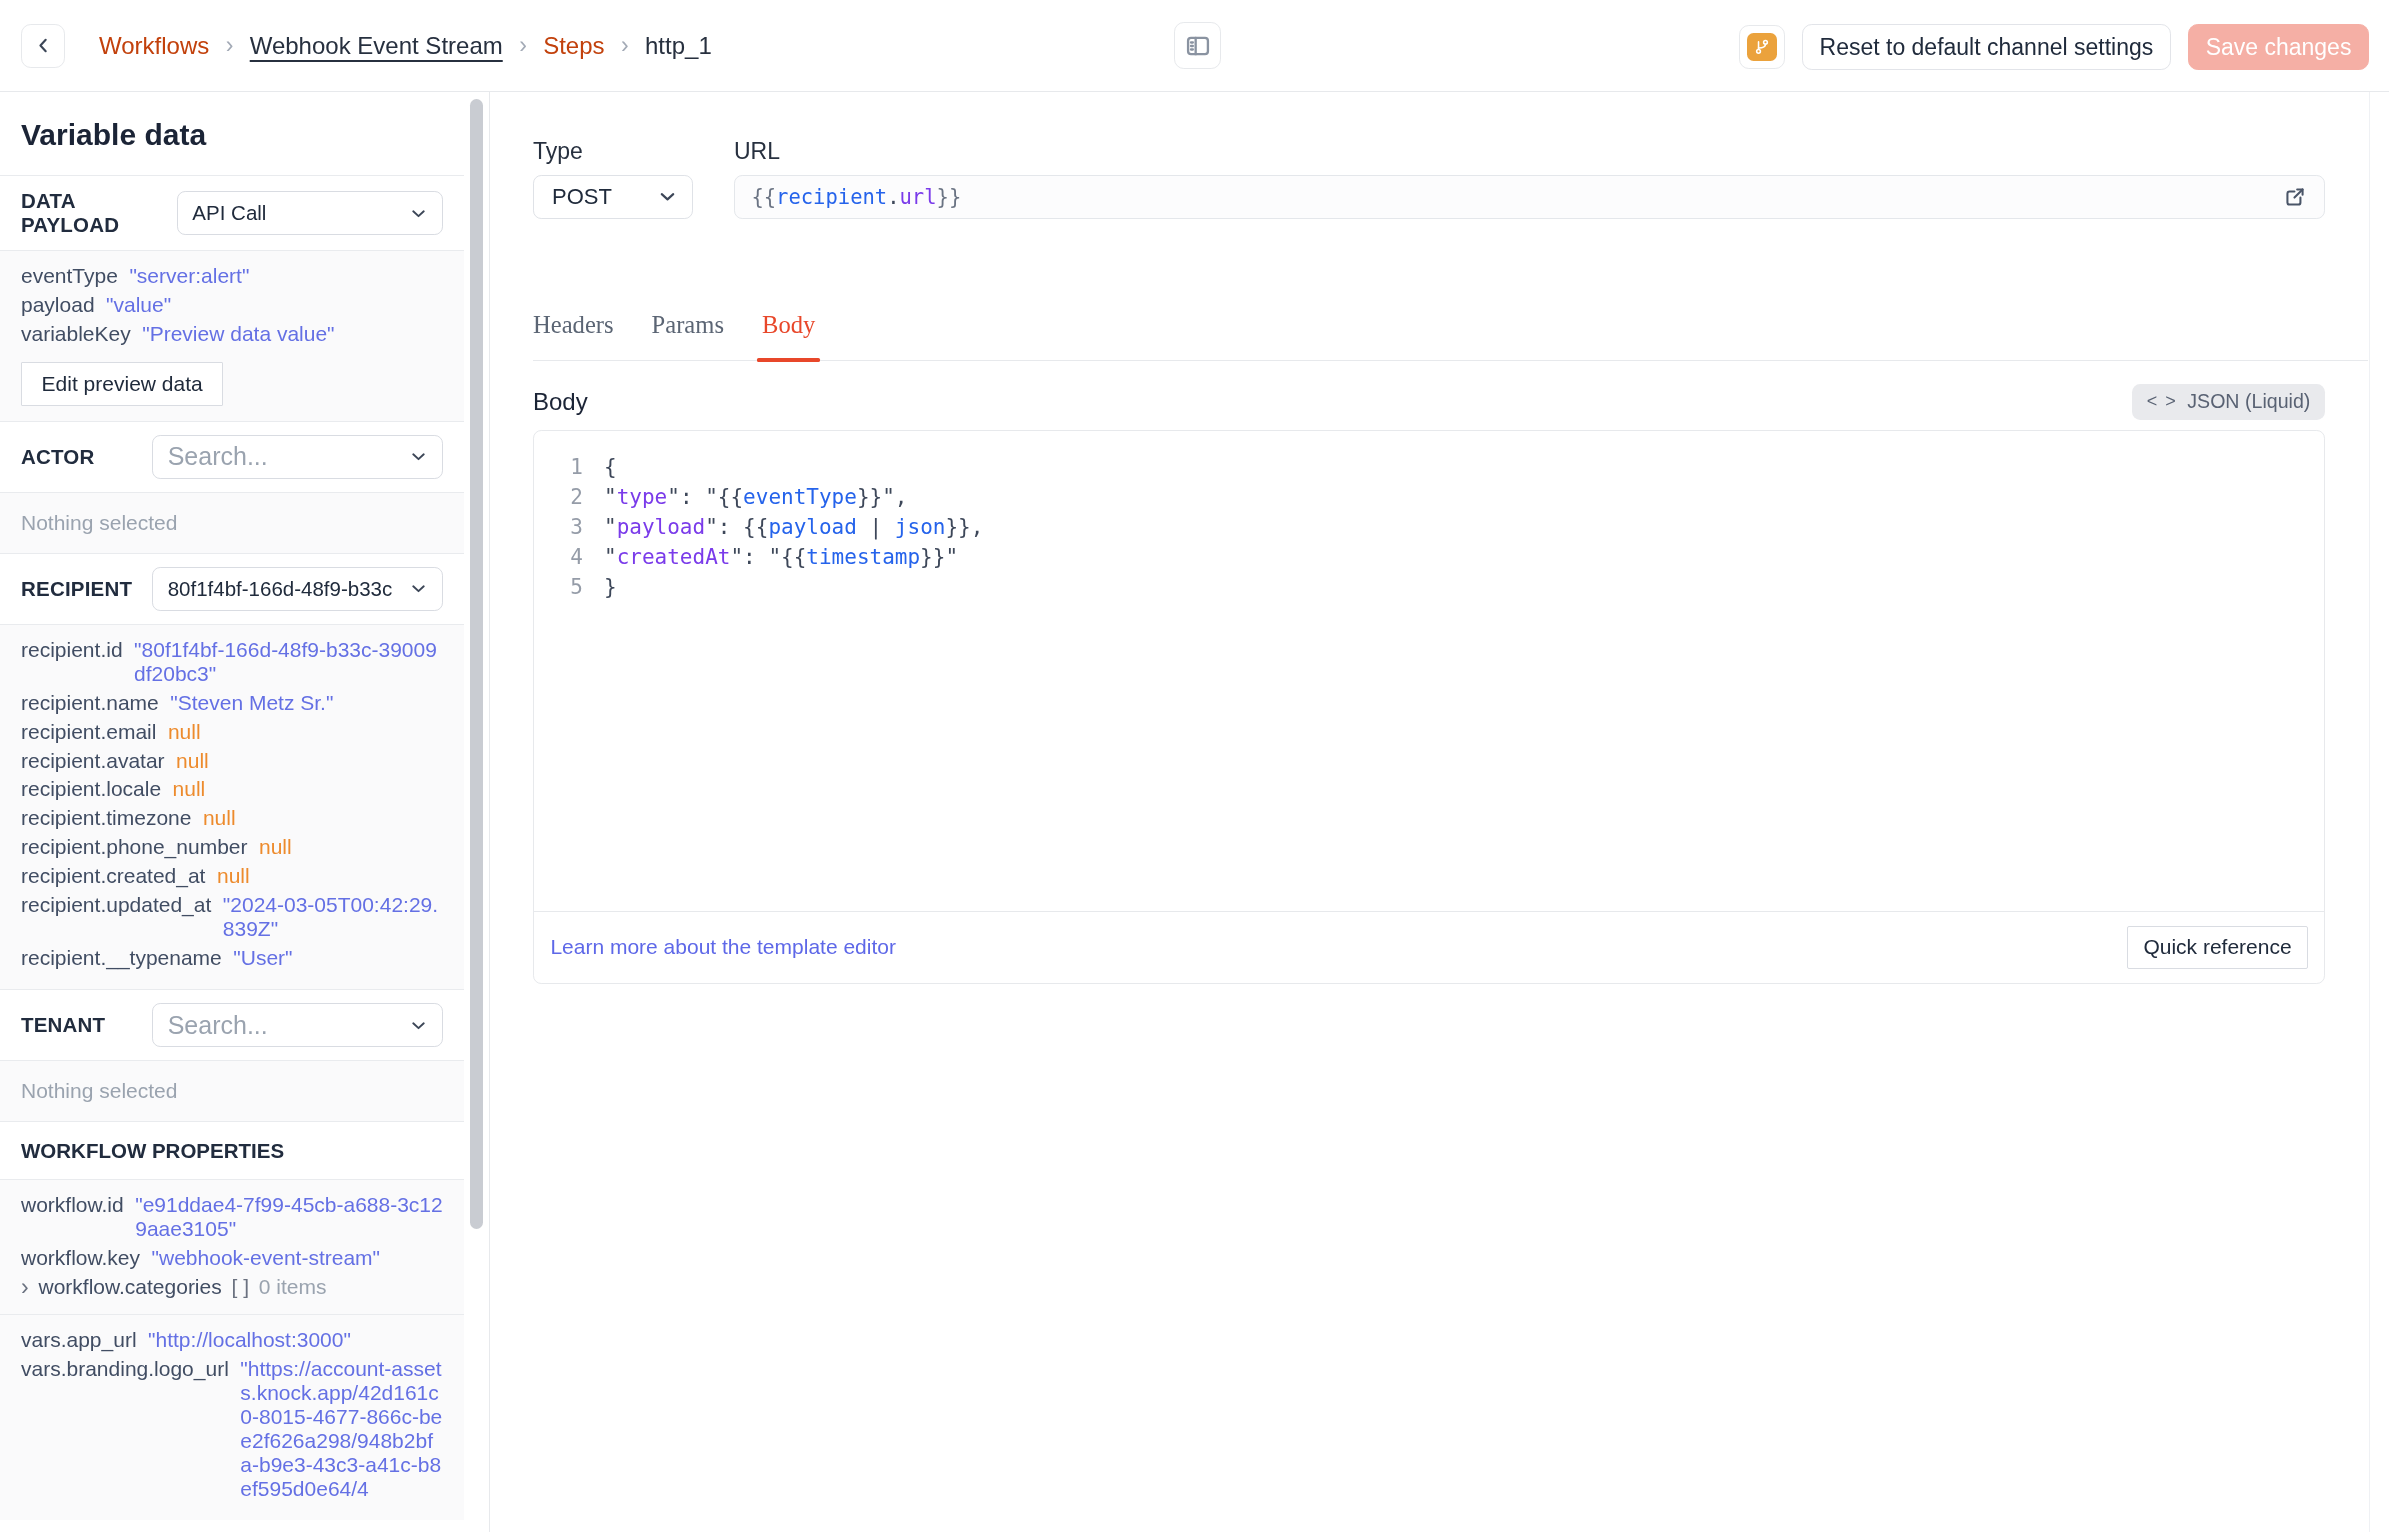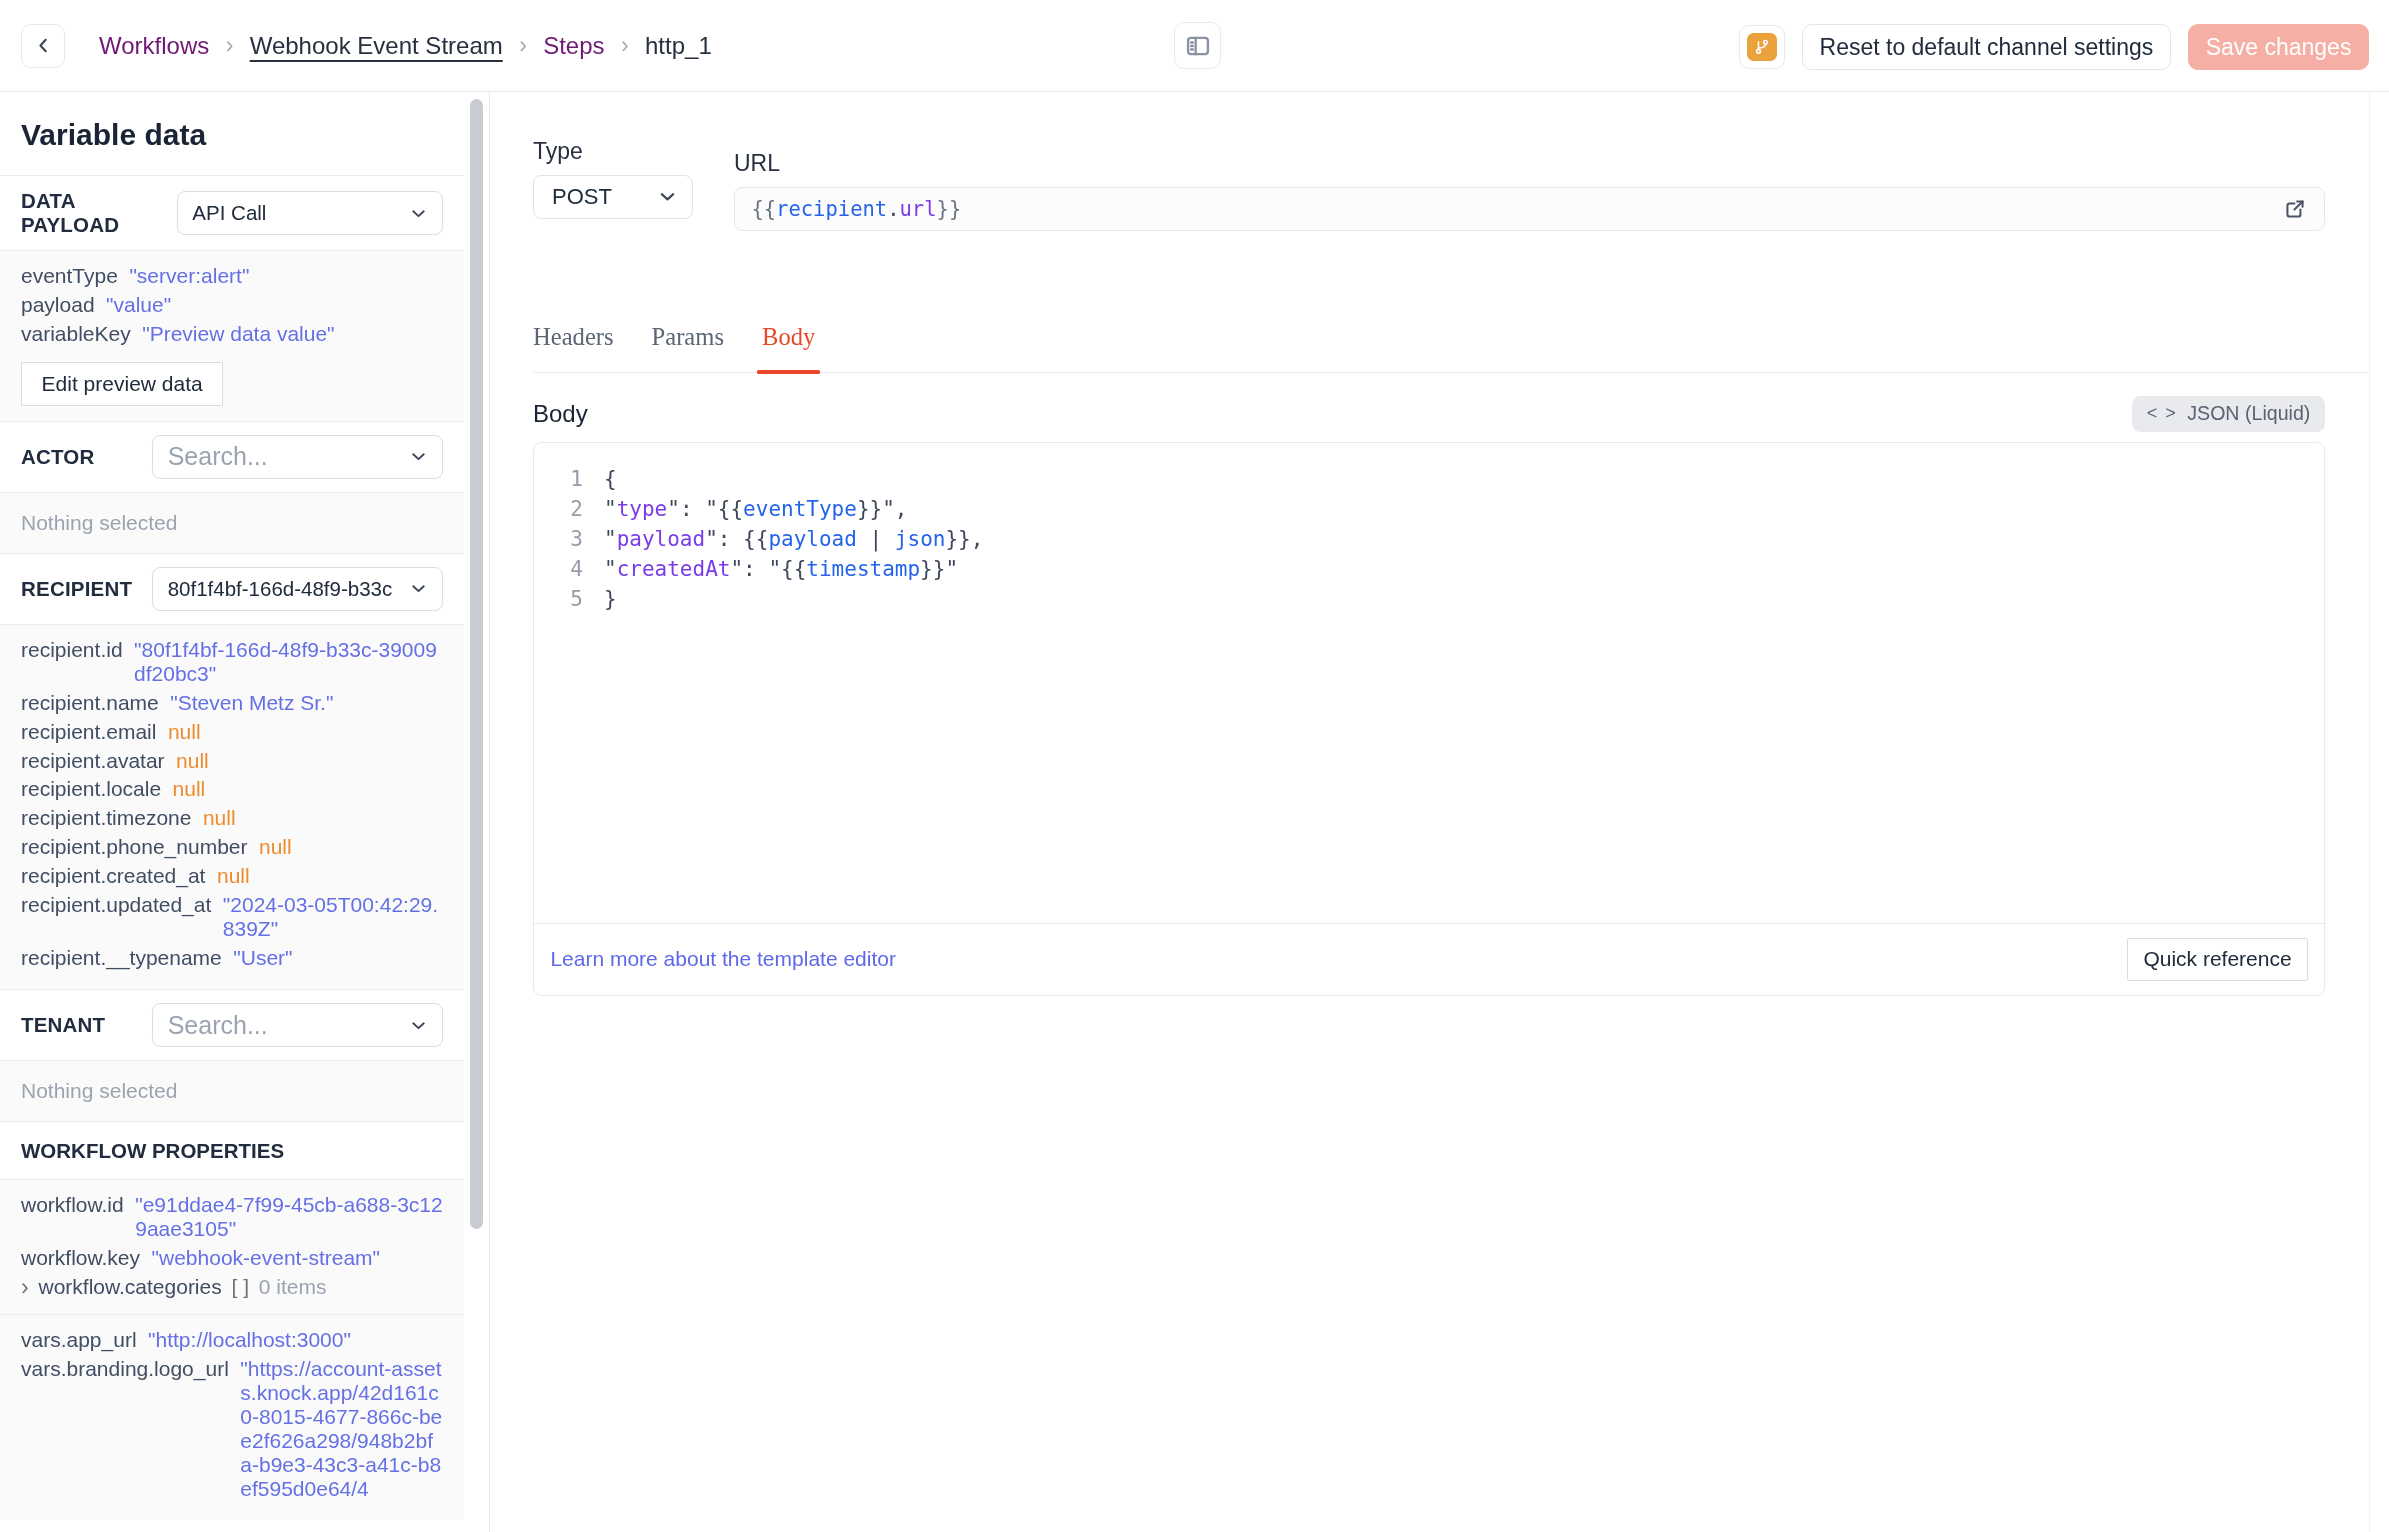--- a/index.html
+++ b/index.html
@@ -4,21 +4,21 @@
 <style>
   * { margin:0; padding:0; box-sizing:border-box; }
   html,body { background:#fff; }
   body { font-family:"Liberation Sans", sans-serif; color:#232E40; }
   .app { position:relative; width:2389px; height:1532px; background:#fff; overflow:hidden; }
 
   
   .topbar { position:relative; height:92px; border-bottom:0.8px solid #E7E9EC; display:flex; align-items:center; padding:0 21px; background:#fff; }
   .back-btn { width:44px; height:44px; border:0.8px solid #E7E9EC; border-radius:9.8px; background:#fff; display:flex; align-items:center; justify-content:center; cursor:pointer; }
   .breadcrumb { display:flex; align-items:center; gap:16.4px; margin-left:34px; font-size:24px; }
-  .crumb { color:#701a75; white-space:nowrap; }
+  .crumb { color:#c2410c; white-space:nowrap; }
   .crumb.em { color:#27303F; }
   .crumb.link { color:#27303F; text-decoration:underline; text-underline-offset:5.7px; }
   .sep { color:#A3AAB6; font-size:23px; }
   .panel-btn { position:absolute; left:1174px; top:22px; width:47px; height:47px; border:0.8px solid #E7E9EC; border-radius:9.8px; background:#fff; display:flex; align-items:center; justify-content:center; }
   .top-right { position:absolute; right:19.6px; top:24px; display:flex; align-items:center; gap:16.4px; }
   .commit-btn { width:46px; height:44px; border:0.8px solid #E7E9EC; border-radius:9.8px; background:#fff; display:flex; align-items:center; justify-content:center; }
   .commit-chip { width:29.5px; height:28px; border-radius:6.5px; background:#EBA23C; display:flex; align-items:center; justify-content:center; }
   .btn { height:46px; border-radius:9.8px; font-size:23px; font-family:inherit; padding:0 17px; display:flex; align-items:center; justify-content:center; cursor:pointer; }
   .btn.secondary { background:#fff; border:0.8px solid #E2E4E9; color:#202B3C; }
   .btn.primary-disabled { background:#F5AFA5; border:0.8px solid #F5AFA5; color:#FFFFFF; }
@@ -51,21 +51,21 @@
   .sb-thumb { position:absolute; right:5.7px; top:6.5px; width:13px; height:1130px; border-radius:6.5px; background:#C9CCD2; }
 
   
   .main { position:absolute; left:490px; top:92px; right:0; bottom:0; background:#fff; }
   .gutter-line { position:absolute; left:1879px; top:0; bottom:0; width:0; border-left:0.8px solid #EFF1F4; }
   .content { position:absolute; left:43px; top:0; width:1792px; }
   .request-row { display:flex; margin-top:46px; }
   .field-label { font-size:23px; color:#27303F; margin-bottom:9.8px; }
   .select-box { width:160px; height:44px; border:0.8px solid #DFE2E7; border-radius:8.2px; background:#fff; display:flex; align-items:center; justify-content:space-between; padding:0 13px 0 18px; cursor:pointer; }
   .select-box .val { font-size:22px; color:#202B3C; }
-  .url-group { flex:1; margin-left:41px;margin-top:12px; }
+  .url-group { flex:1; margin-left:41px; }
   .url-input { height:44px; border:0.8px solid #E4E7EB; border-radius:8.2px; background:#FCFCFD; display:flex; align-items:center; padding:0 16.4px; font-family:"DejaVu Sans Mono", monospace; font-size:20.5px; }
   .url-tokens { flex:1; white-space:nowrap; overflow:hidden; }
   .ext-icon { margin-left:13px; display:flex; }
 
   .tabs-row { display:flex; gap:38px; margin-top:92px; margin-right:-43px; border-bottom:0.8px solid #E7E9EC; }
   .tab { font-size:24.6px; color:#5B6574; padding-bottom:21px; position:relative; cursor:pointer;font-family:Liberation Serif, serif; }
   .tab.active { color:#E8472A; }
   .tab.active::after { content:""; position:absolute; left:-4.9px; right:-4.9px; bottom:-2.5px; height:4.1px; background:#E8472A; border-radius:1.6px; }
 
   .body-row { margin-top:23px; display:flex; align-items:center; justify-content:space-between; }

